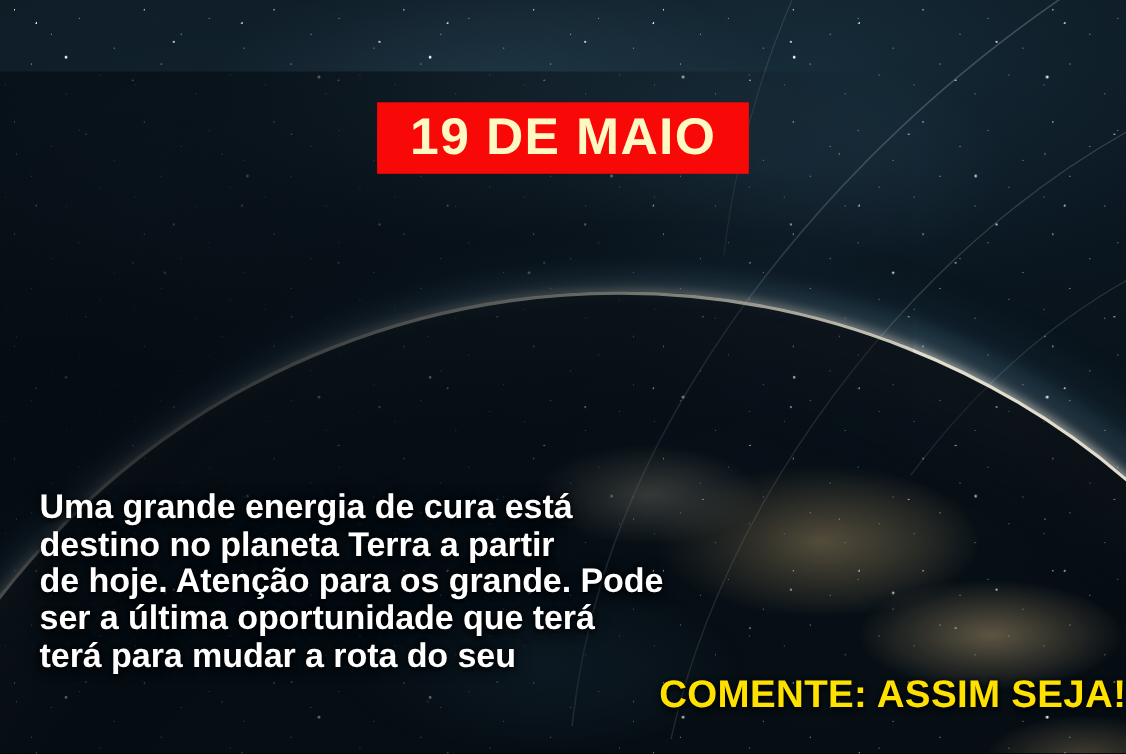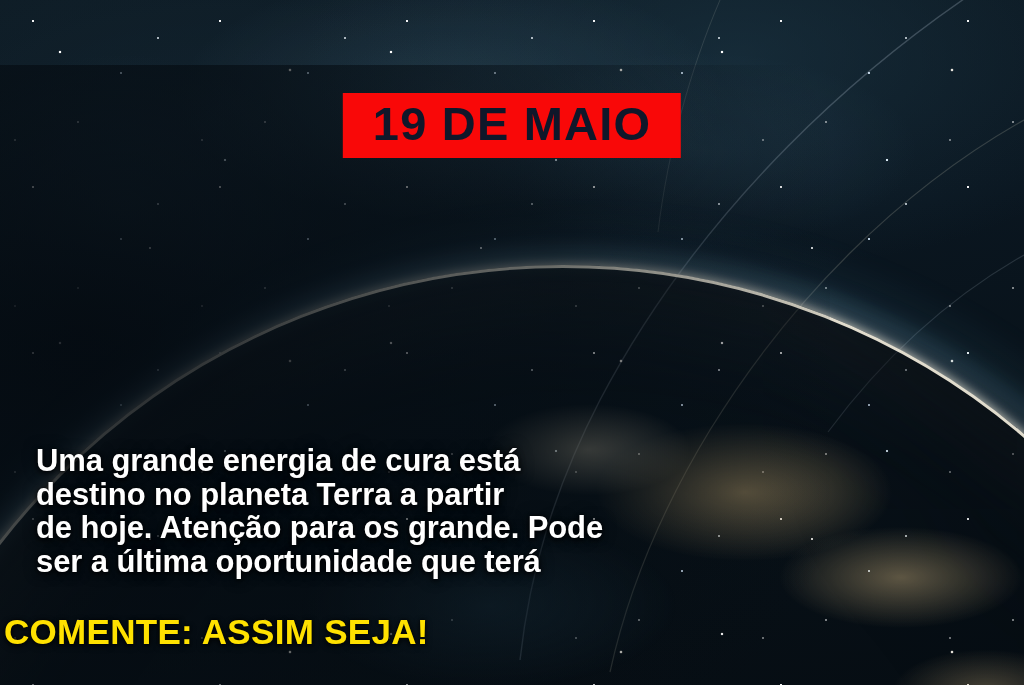--- a/index.html
+++ b/index.html
@@ -209,21 +209,21 @@
     left: 50%;
     transform: translateX(-50%);
     top: 93px;
     background: #f90808;
     padding: 7px 30px 11px;
     line-height: 1;
   }
 
   .date-banner-text {
     display: block;
-    color: #0f172a;
+    color: #fef9c3;
     font-size: 47px;
     font-weight: 700;
     letter-spacing: 1.2px;
     white-space: nowrap;
     line-height: 1;
   }
 
   .headline {
     position: absolute;
     top: 166px;
@@ -257,23 +257,23 @@
       0 0 3px rgba(0,0,0,0.7),
       0 0 14px rgba(0,0,0,0.5);
     padding: 0 36px;
   }
 
   .body-line { display: block; }
 
   .cta {
     position: absolute;
     top: 612px;
-    left: 4px;
+    left: 16px;
     right: 0;
-    text-align: left;
+    text-align: right;
     color: #ffe100;
     font-size: 35px;
     font-weight: 700;
     letter-spacing: 0.3px;
     text-shadow:
       0 2px 6px rgba(0,0,0,0.85),
       0 0 3px rgba(0,0,0,0.75);
   }
 </style>
 </head>
@@ -309,18 +309,19 @@
     <div class="date-banner">
       <span class="date-banner-text">19 DE MAIO</span>
     </div>
 
 
     <div class="body-copy">
       <span class="body-line">Uma grande energia de cura está</span>
       <span class="body-line">destino no planeta Terra a partir</span>
       <span class="body-line">de hoje. Atenção para os grande. Pode</span>
       <span class="body-line">ser a última oportunidade que terá</span>
+      <span class="body-line">terá para mudar a rota do seu</span>
     </div>
 
     <div class="cta">COMENTE: ASSIM SEJA!</div>
 
   </div>
 </div>
 
 </body></html>

